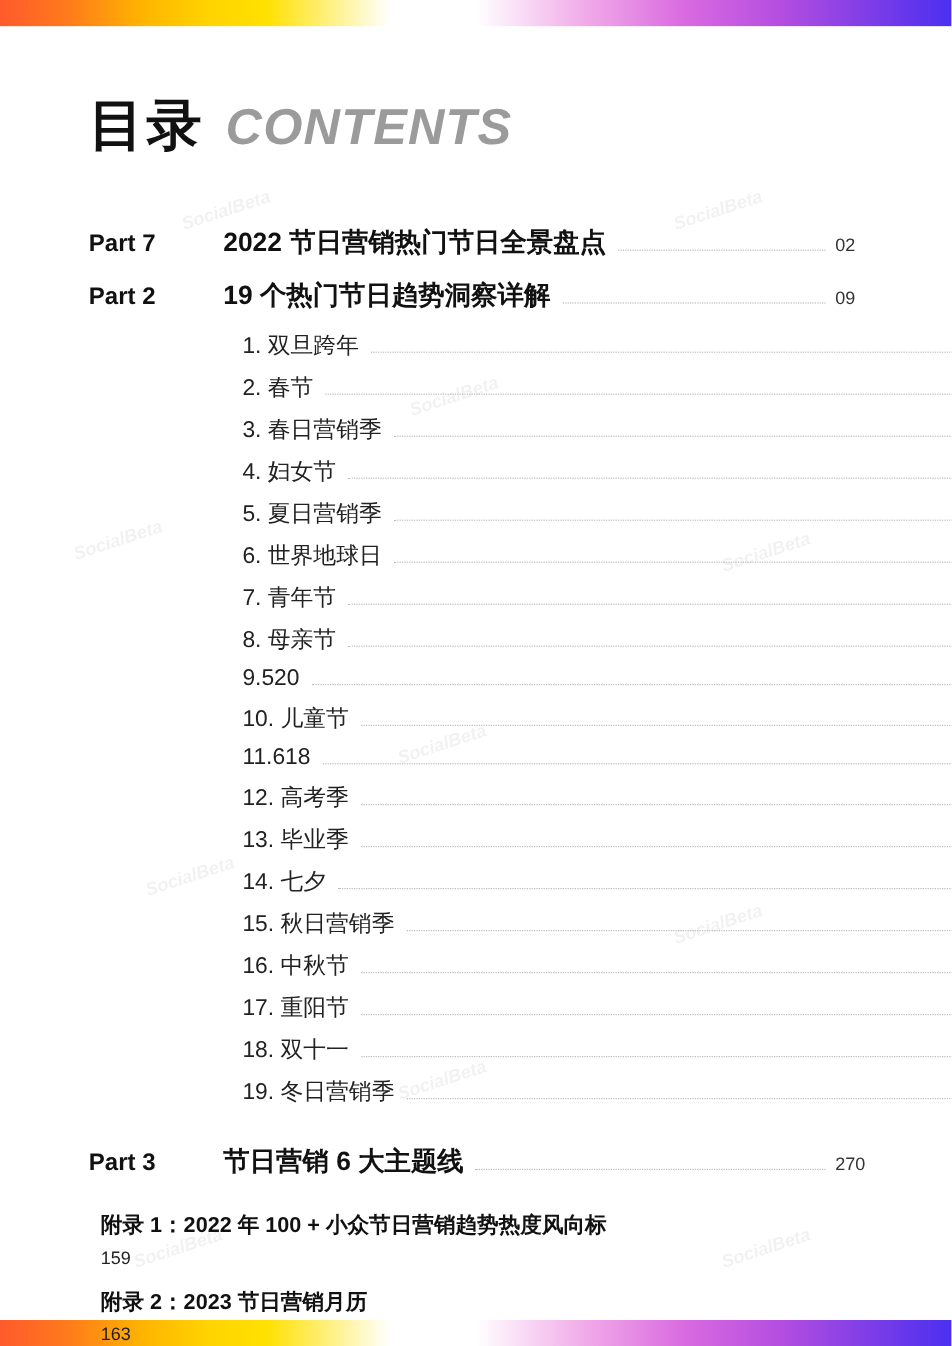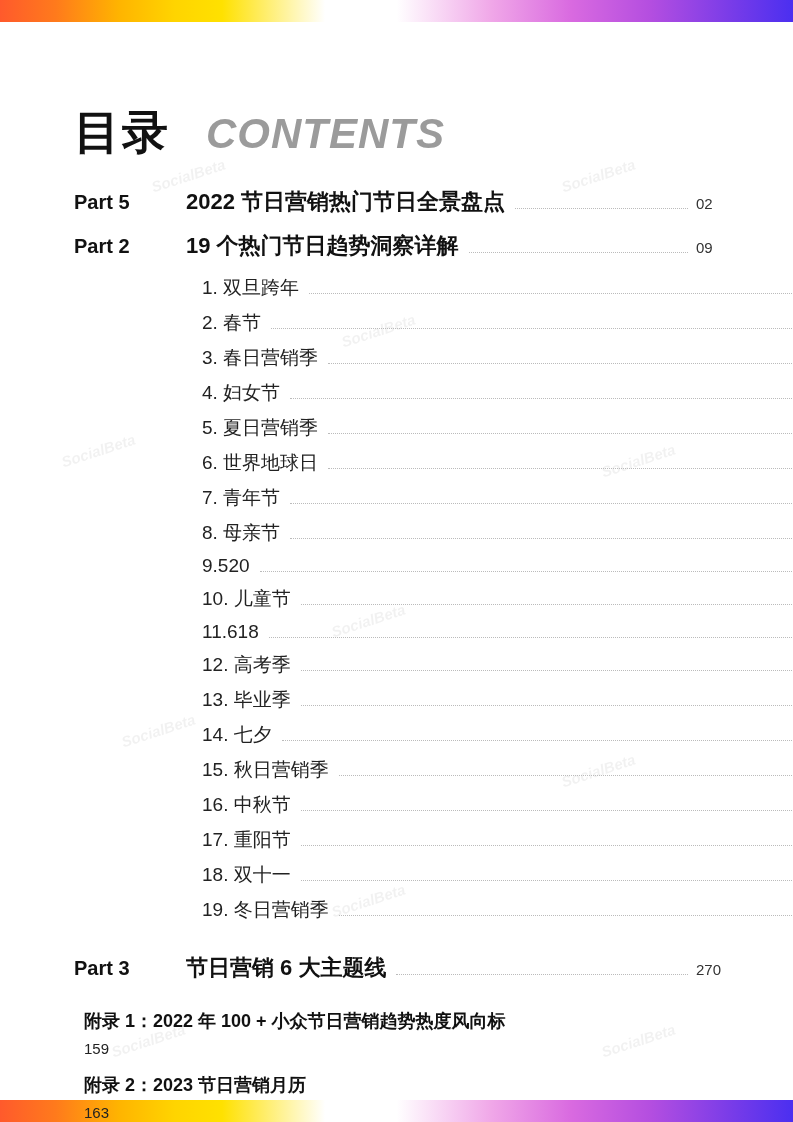--- a/index.html
+++ b/index.html
@@ -51,22 +51,21 @@
     background: #fff;
   }
 
   
   .title-row {
     position: absolute;
     left: 74px;
     top: 52px;
     display: flex;
     align-items: baseline;
-    gap: 36px;
-    margin-top: 28px;
+    gap: 18px;
   }
   .title-cn {
     font-size: 46px;
     font-weight: bold;
     color: #111111;
     letter-spacing: 2px;
     font-family: "Liberation Sans", sans-serif;
   }
   .title-en {
     font-size: 42px;
@@ -197,21 +196,21 @@
 
     <div class="title-row">
       <span class="title-cn">目录</span>
       <span class="title-en">CONTENTS</span>
     </div>
 
     <div class="toc">
 
       <div class="toc-row row-part">
         <span class="left">
-          <span class="part-label">Part 5</span>
+          <span class="part-label">Part 7</span>
           <span class="part-title">2022 节日营销热门节日全景盘点</span>
         </span>
         <span class="dots"></span>
         <span class="page-no">02</span>
       </div>
 
       <div class="toc-row row-part">
         <span class="left">
           <span class="part-label">Part 2</span>
           <span class="part-title">19 个热门节日趋势洞察详解</span>

